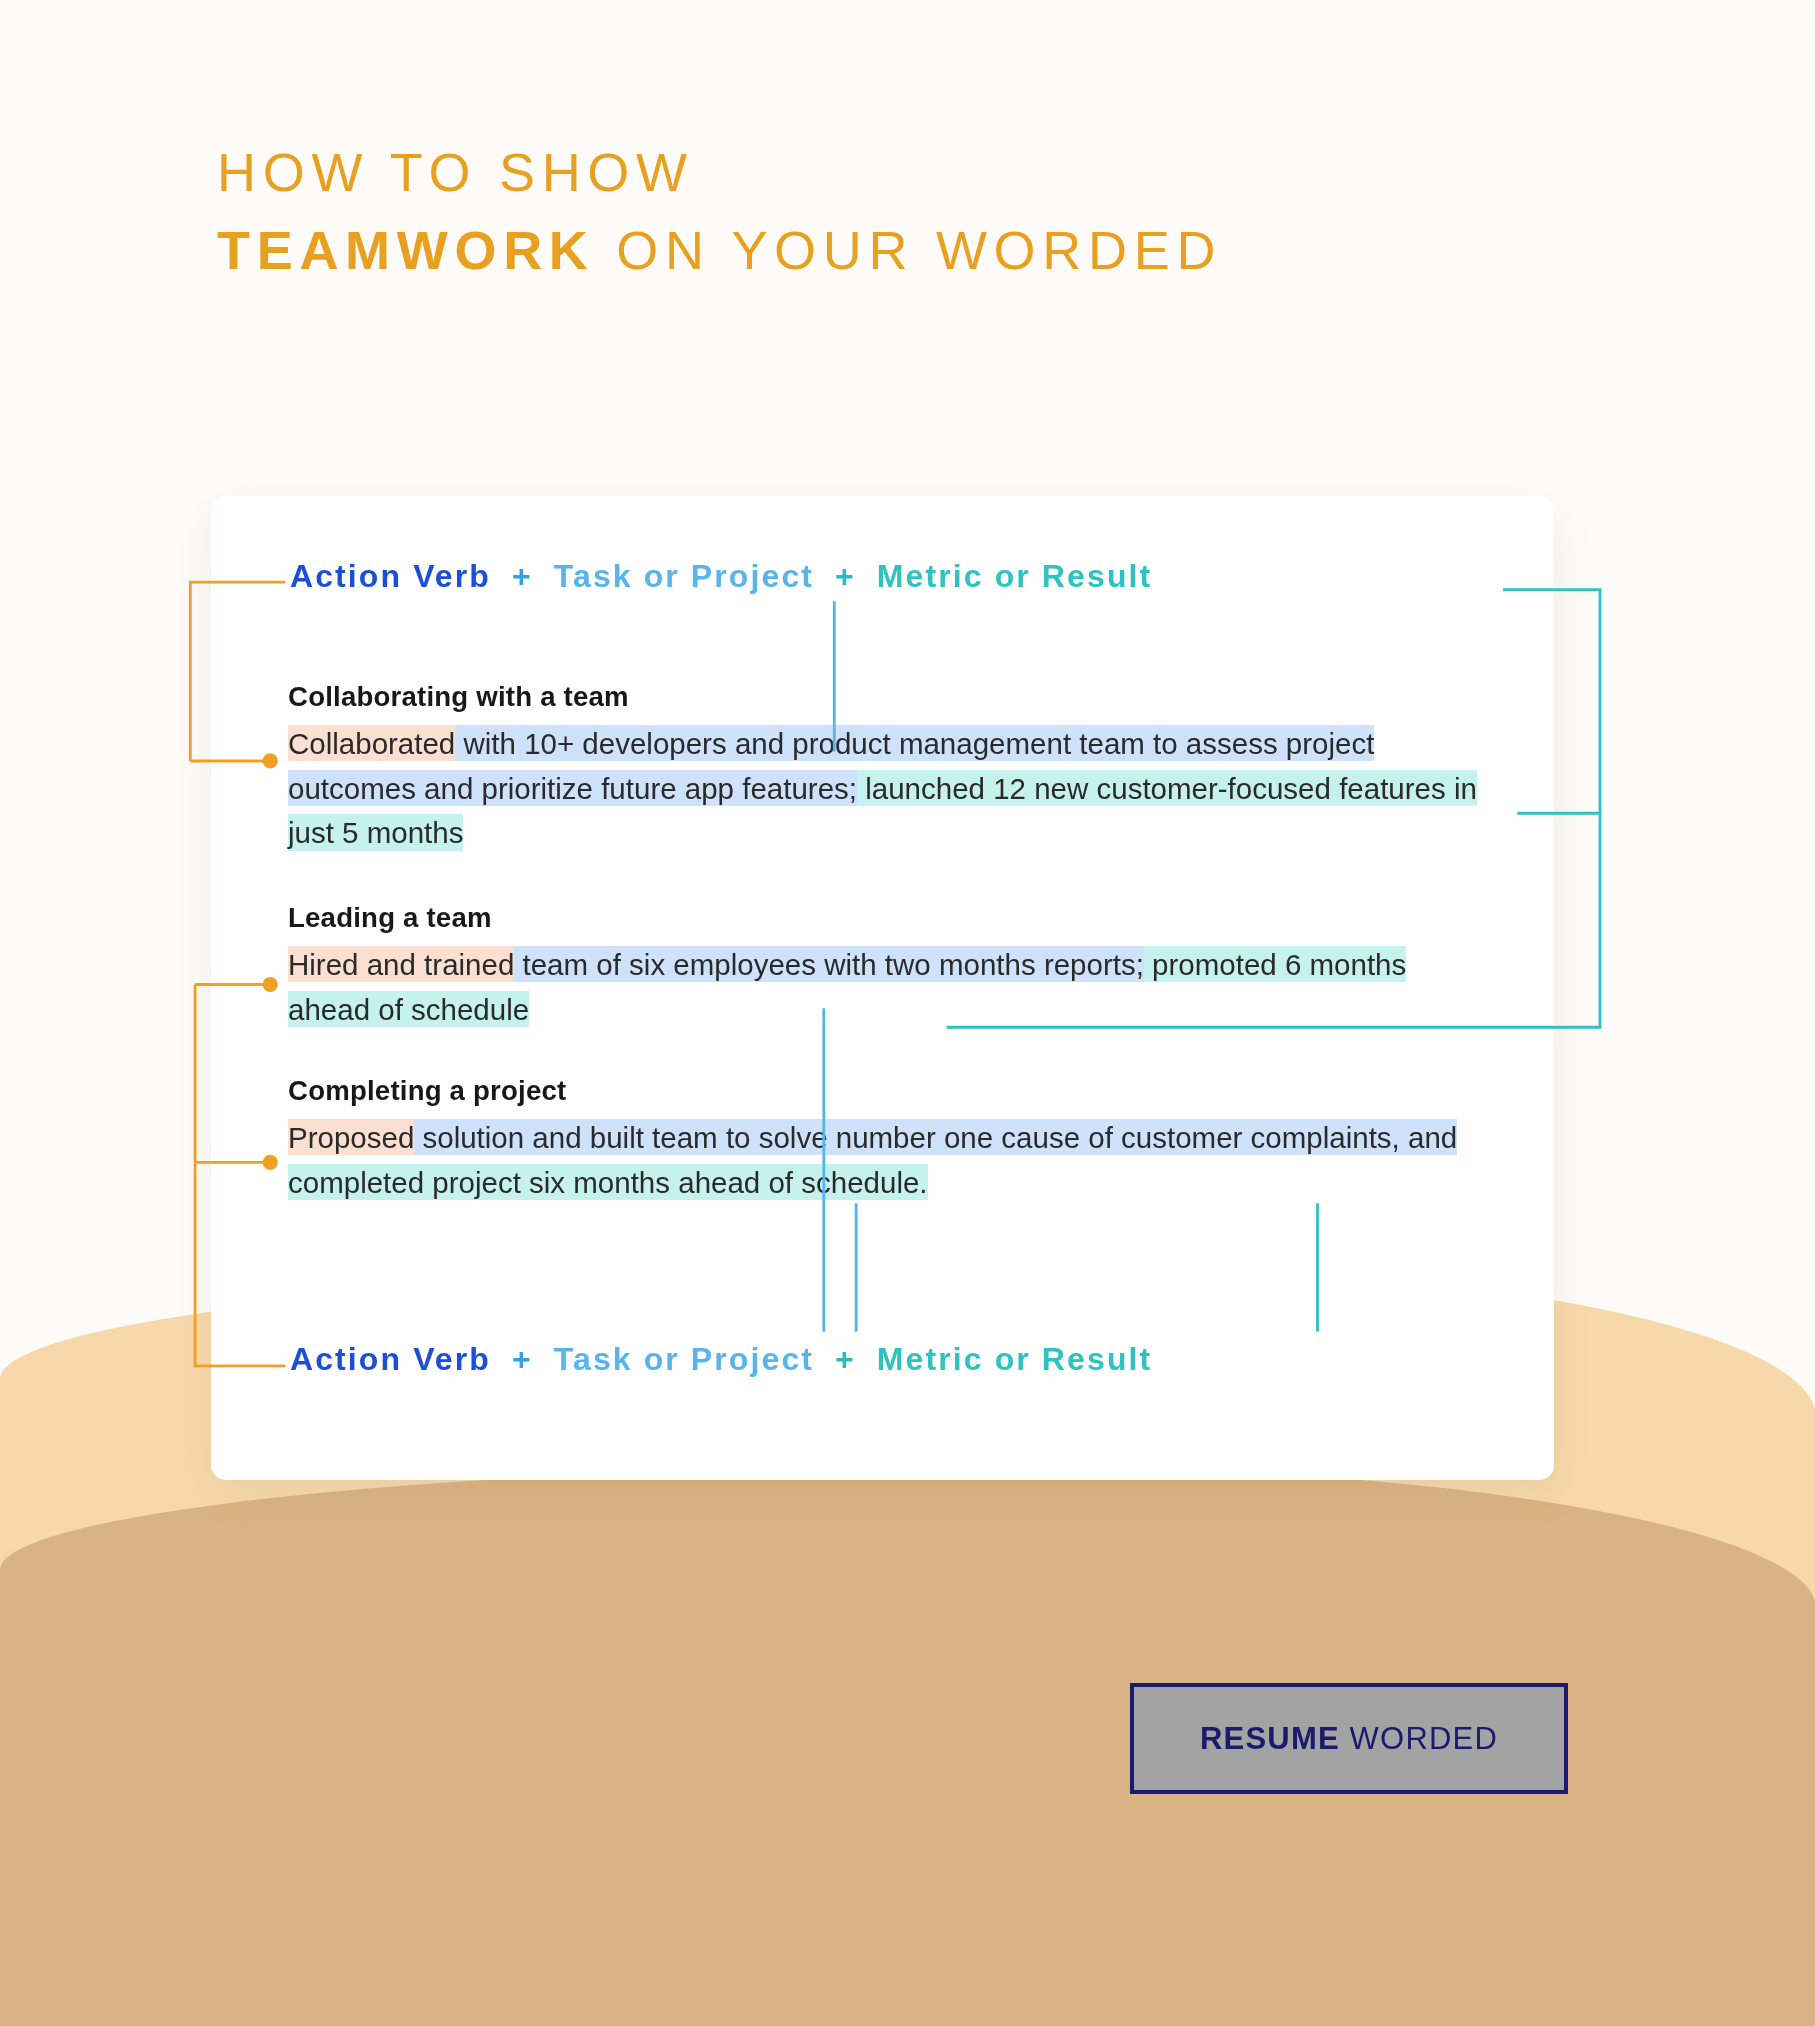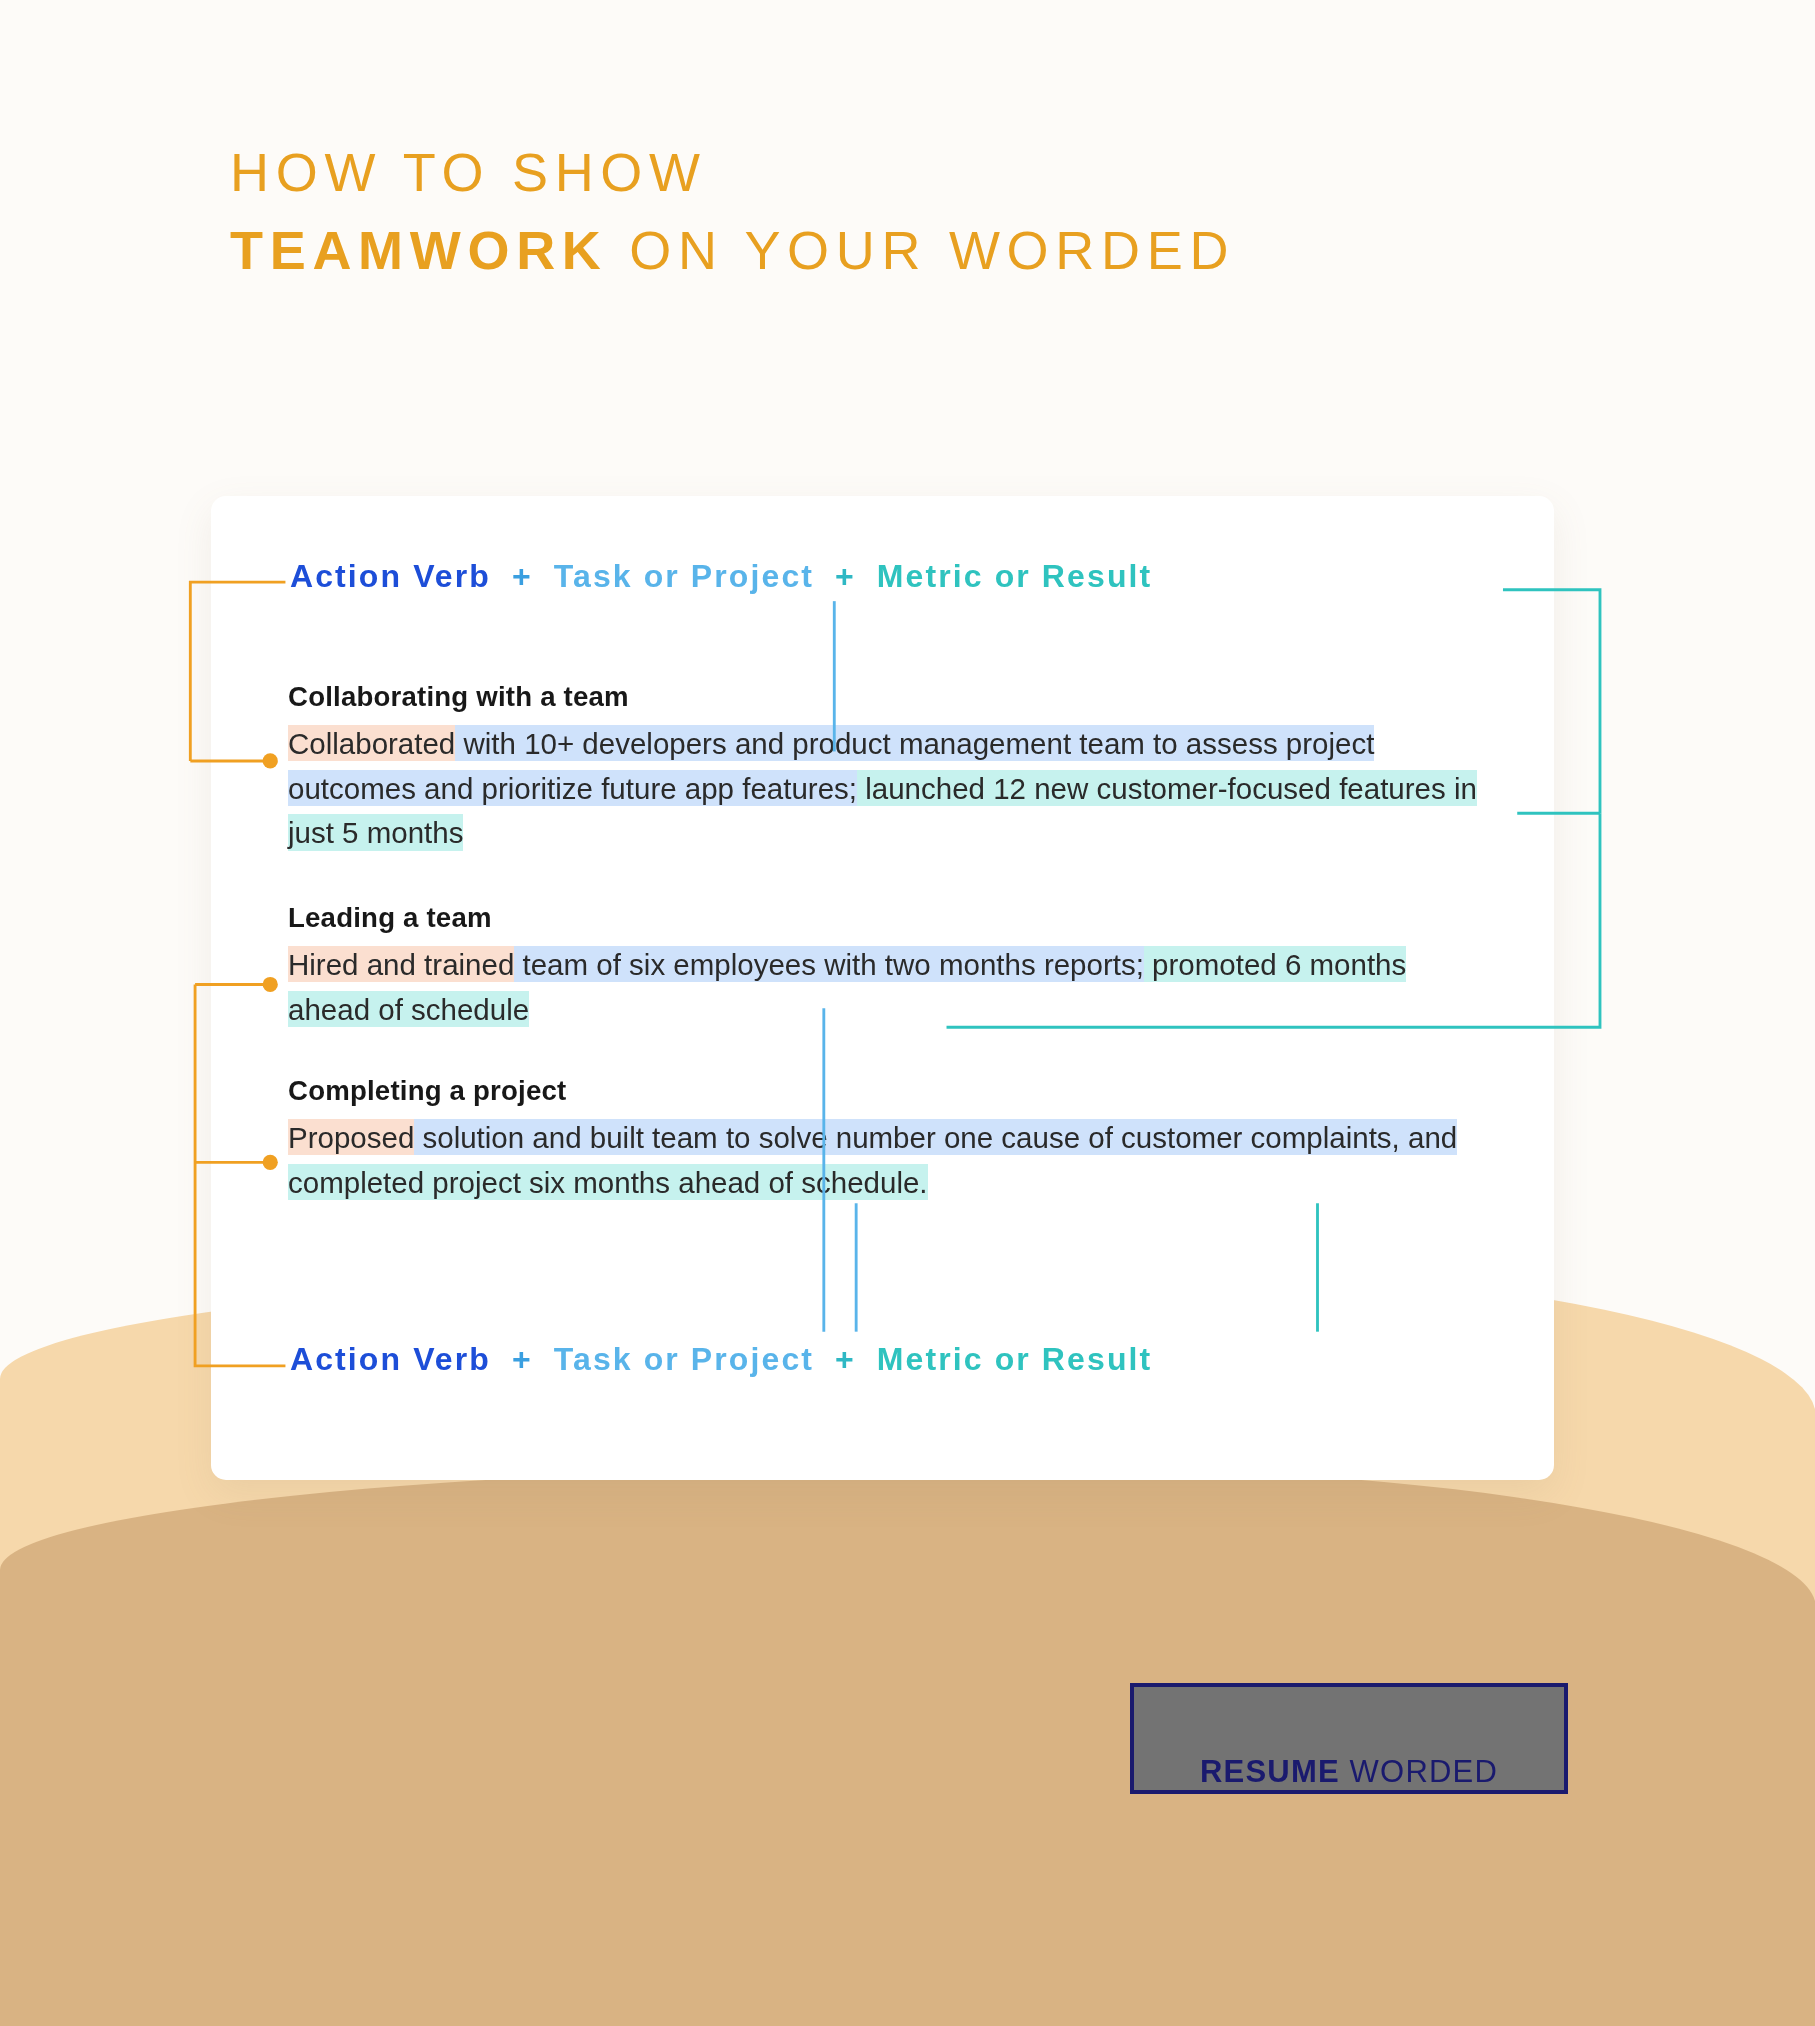--- a/index.html
+++ b/index.html
@@ -41,21 +41,20 @@
     background: #fdfbf8;
   }
 
   
   .heading {
     position: absolute;
     left: 217px;
     top: 133px;
     width: 1332px;
     z-index: 5;
-    margin-left: 13px;
   }
   .heading-line {
     font-size: 54px;
     letter-spacing: 6.7px;
     color: #e8a020;
     font-weight: 400;
     line-height: 1.45;
     white-space: nowrap;
   }
   .heading-line .bold {
@@ -132,23 +131,23 @@
   }
 
   
   .logo {
     position: absolute;
     left: 1130px;
     top: 1683px;
     width: 430px;
     height: 103px;
     border: 4.8px solid #1a1a6e;
-    background: #737373;
+    background: #a3a3a3;
     display: flex;
-    align-items: flex-end;
+    align-items: center;
     justify-content: center;
     z-index: 9;
   }
   .logo-text {
     font-size: 31px;
     letter-spacing: 1.2px;
     color: #1a1a6e;
   }
   .logo-text .b { font-weight: 700; }
 </style>

